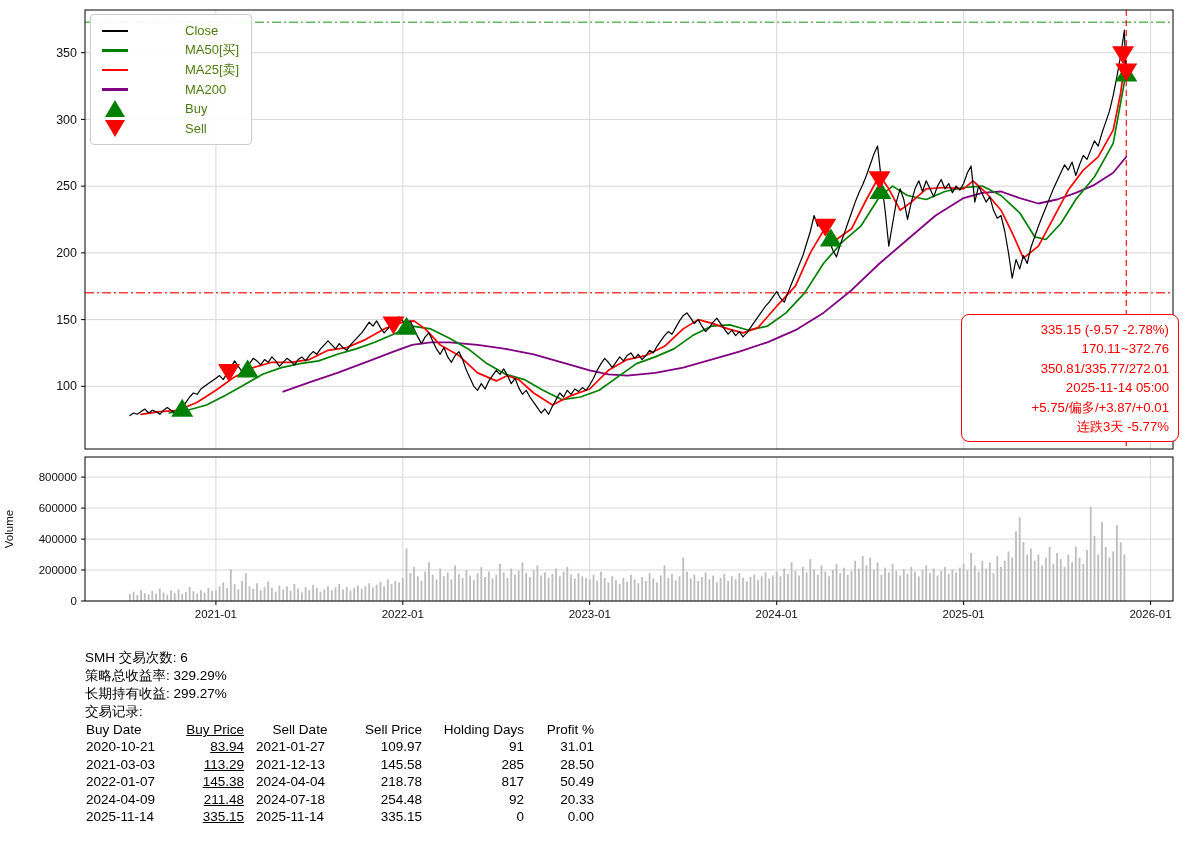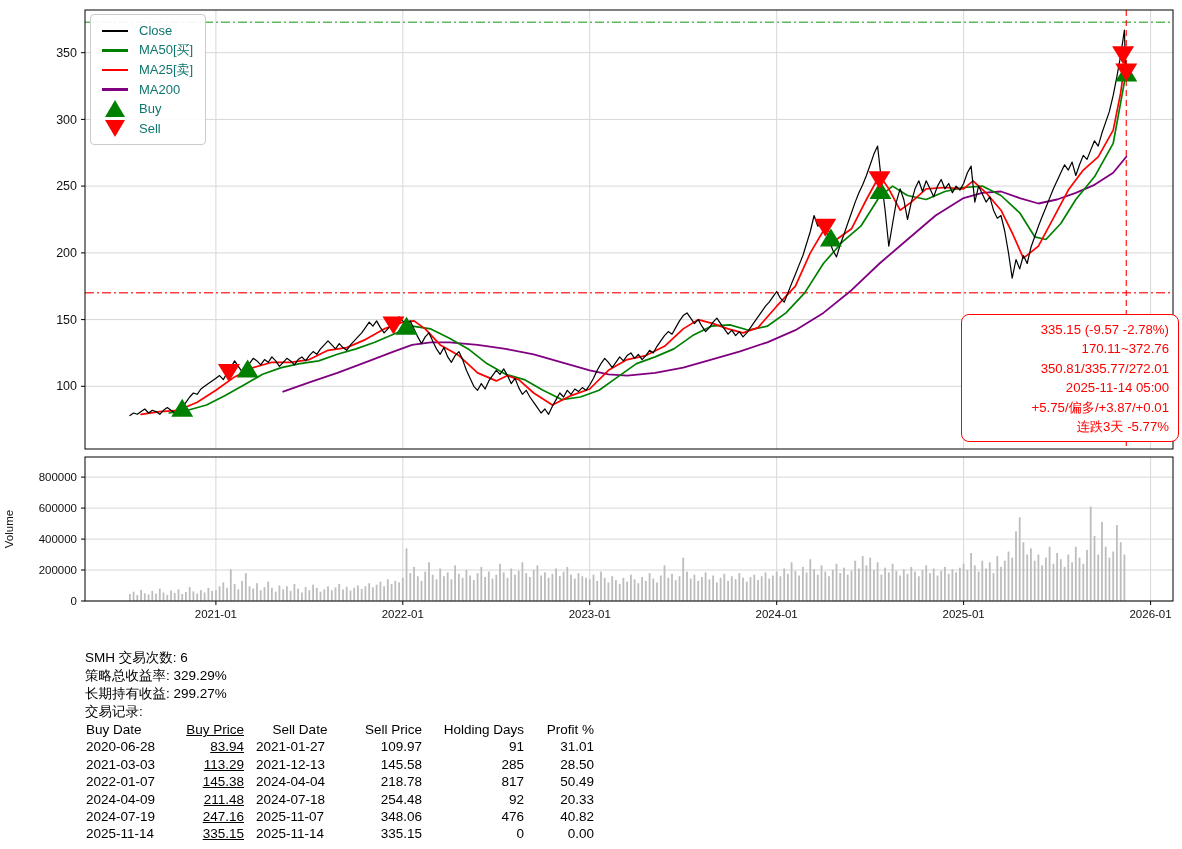--- a/index.html
+++ b/index.html
@@ -13,21 +13,21 @@
   .legend-swatch{width:30px;display:flex;justify-content:center;align-items:center;margin-right:9px;}
   .lswatch-line{width:26px;height:2.5px;}
   .lswatch-line.close{background:#000000;}
   .lswatch-line.ma50{background:#008000;}
   .lswatch-line.ma25{background:#ff0000;}
   .lswatch-line.ma200{background:#800080;}
   .tri-up{width:0;height:0;border-left:10px solid transparent;border-right:10px solid transparent;
     border-bottom:17px solid #008000;}
   .tri-down{width:0;height:0;border-left:10px solid transparent;border-right:10px solid transparent;
     border-top:17px solid #ff0000;}
-  .legend-label{font-size:13px;color:#0f766e;}
+  .legend-label{font-size:13px;color:#4d7c0f;margin-left:46px;}
   
   .annot{position:absolute;left:961px;top:314px;width:198px;background:#ffffff;
     border:1.5px solid #ff0000;border-radius:8px;padding:5px 9px;z-index:6;}
   .annot div{font-size:13.2px;line-height:19.4px;color:#ff0000;text-align:right;white-space:nowrap;}
   
   .stats{position:absolute;left:85px;top:649px;font-size:13.5px;line-height:18px;color:#000;}
   .trades{position:absolute;left:86px;top:721px;font-size:13.5px;line-height:17.4px;color:#000;}
   .trow{display:grid;grid-template-columns:92px 62px 96px 74px 98px 66px;column-gap:4px;}
   .trow span:nth-child(1){text-align:left;}
   .trow span:nth-child(2){text-align:right;text-decoration:underline;}
@@ -451,21 +451,21 @@
     <div class="trow thead">
       <span>Buy Date</span>
       <span>Buy Price</span>
       <span>Sell Date</span>
       <span>Sell Price</span>
       <span>Holding Days</span>
       <span>Profit %</span>
     </div>
     <div id="trade-rows">
         <div class="trow">
-          <span>2020-06-28</span>
+          <span>2020-10-21</span>
           <span>83.94</span>
           <span>2021-01-27</span>
           <span>109.97</span>
           <span>91</span>
           <span>31.01</span>
         </div>
         <div class="trow">
           <span>2021-03-03</span>
           <span>113.29</span>
           <span>2021-12-13</span>
@@ -483,28 +483,20 @@
         </div>
         <div class="trow">
           <span>2024-04-09</span>
           <span>211.48</span>
           <span>2024-07-18</span>
           <span>254.48</span>
           <span>92</span>
           <span>20.33</span>
         </div>
         <div class="trow">
-          <span>2024-07-19</span>
-          <span>247.16</span>
-          <span>2025-11-07</span>
-          <span>348.06</span>
-          <span>476</span>
-          <span>40.82</span>
-        </div>
-        <div class="trow">
           <span>2025-11-14</span>
           <span>335.15</span>
           <span>2025-11-14</span>
           <span>335.15</span>
           <span>0</span>
           <span>0.00</span>
         </div>
       </div>
   </div>
 

